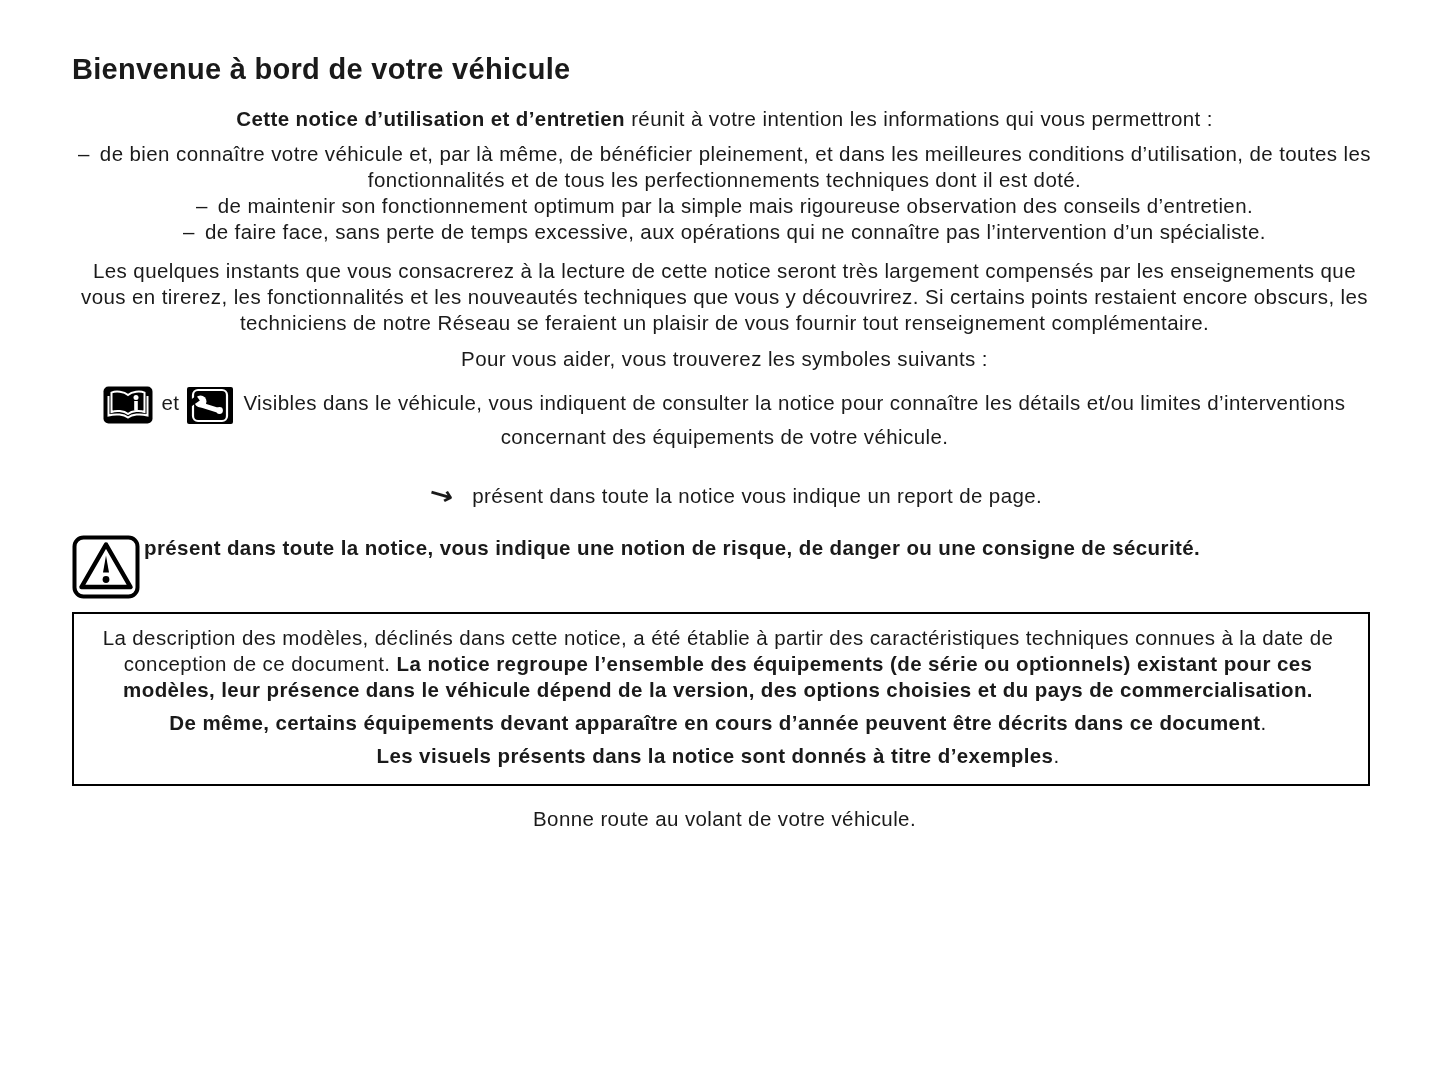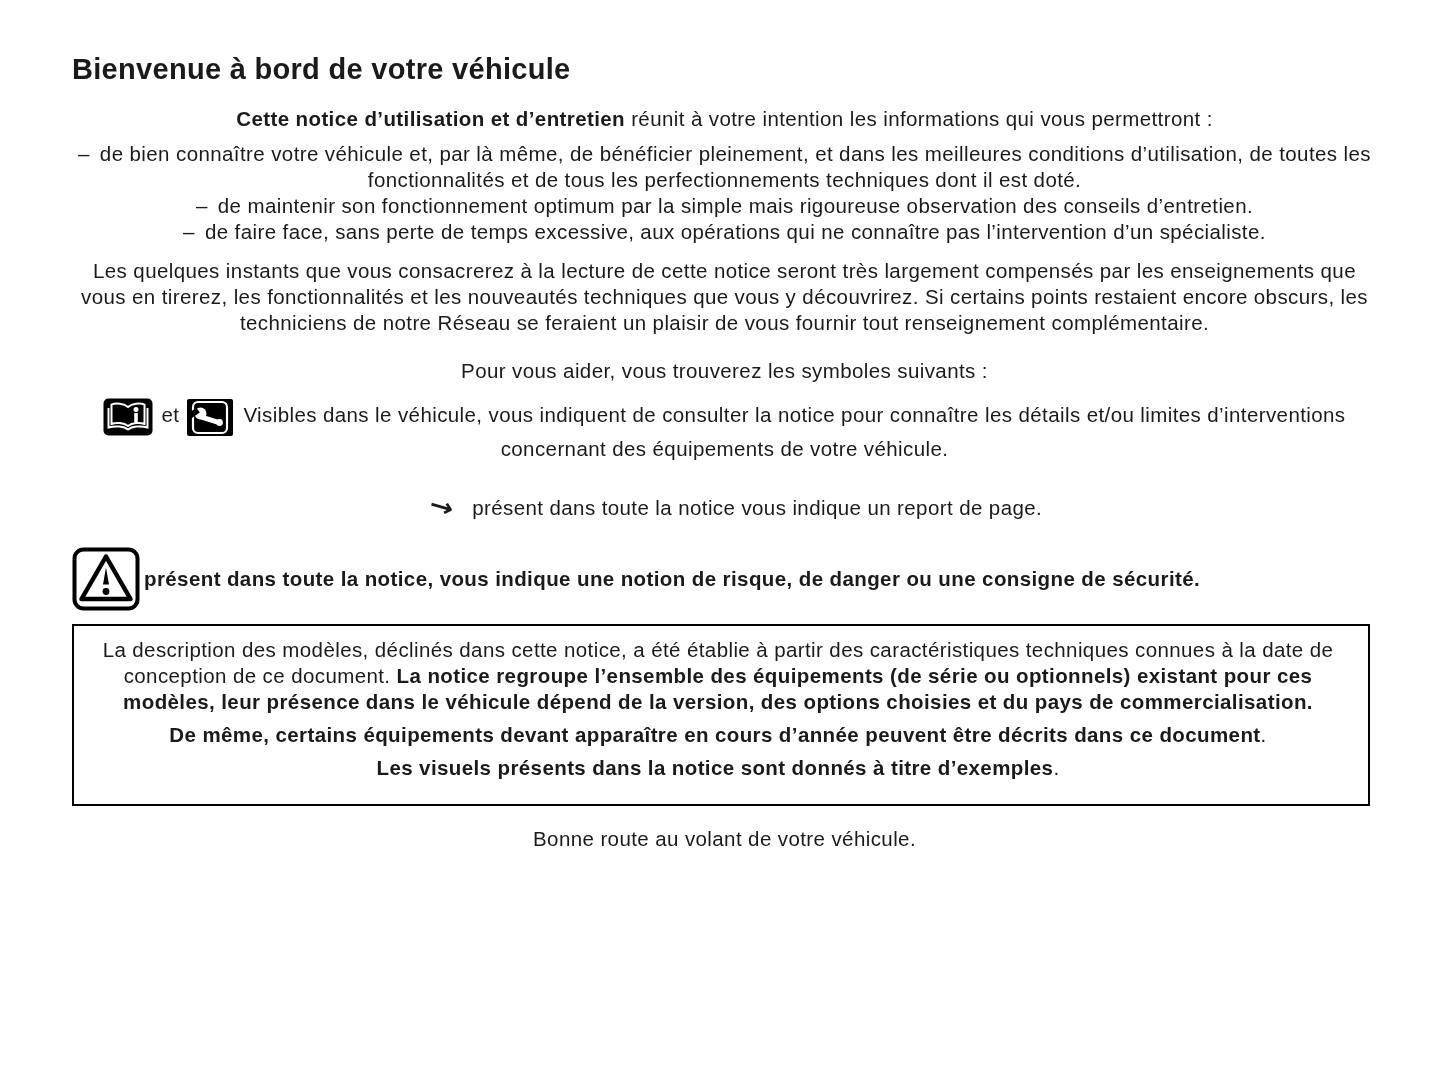--- a/index.html
+++ b/index.html
@@ -15,44 +15,44 @@
     font-size: 20.5px; line-height: 26px; letter-spacing: 0.4px;
   }
   .title {
     font-size: 29px; font-weight: bold; line-height: 34px;
     margin: 0 0 20px 0; letter-spacing: 0.3px;
   }
   p { margin: 0; text-align: center; }
   .intro { margin-bottom: 9px; }
   .bullets { margin-bottom: 13px; }
   .bullet .dash { display: inline-block; margin-right: 10px; }
-  .para { margin-bottom: 22px; }
+  .para { margin-bottom: 10px; }
   .symbols-intro { margin-bottom: 14px; }
   .symbols-line { margin-bottom: 8px; }
   .icon { display: inline-block; vertical-align: middle; }
   .icon.book  { width: 50px; height: 38px; margin-right: 8px; }
   .icon.wrench{ width: 46px; height: 37px; margin: 0 10px 0 8px; }
   .arrow-line { margin: 32px 0 0 0; }
   .arrow-glyph {
     display: inline-block; font-family: "DejaVu Sans", sans-serif;
     font-weight: bold; font-size: 25px;
     transform: rotate(16deg) scaleX(1.15);
     margin: 0 20px 0 24px;
   }
-  .warning-row { display: flex; align-items: center; margin-top: 26px; }
+  .warning-row { display: flex; align-items: flex-start; margin-top: 26px; }
   .warning-row .icon.warning { width: 68px; height: 64px; flex: 0 0 auto; }
   .warning-text { font-weight: bold; padding: 0 0 1px 4px; }
   .notice-box {
     margin-top: 13px;
     border: 2.5px solid #000;
     padding: 11px 14px 15px 8px;
     width: 1272px;
   }
   .notice-box p { margin-bottom: 7px; }
-  .notice-box p:last-child { margin-bottom: 8px; }
+  .notice-box p:last-child { margin-bottom: 0; }
   .outro1 { margin-top: 20px; }
   .outro2 { margin-top: 6px; }
   b, strong { font-weight: bold; }
 </style>
 </head>
 <body>
 
 <div class="page">
 
   <h1 class="title">Bienvenue à bord de votre véhicule</h1>

